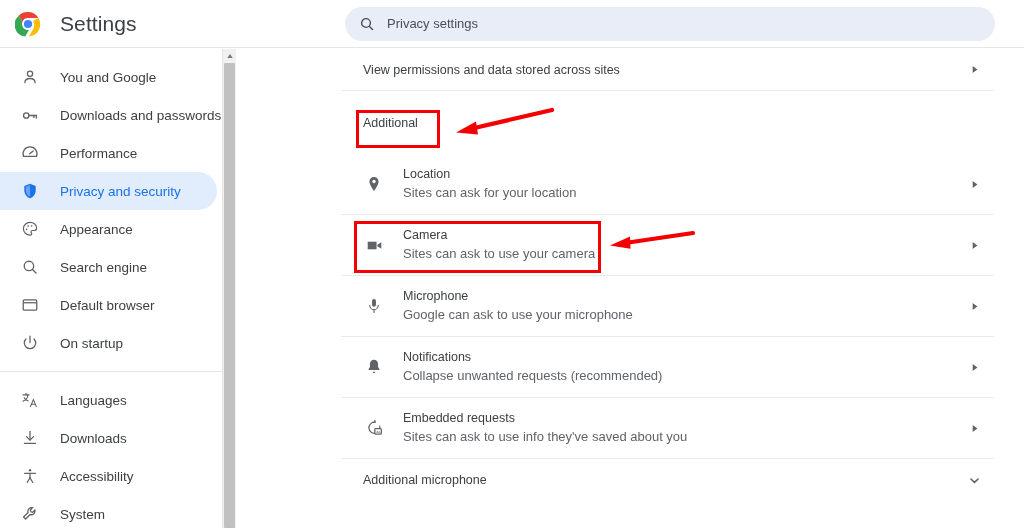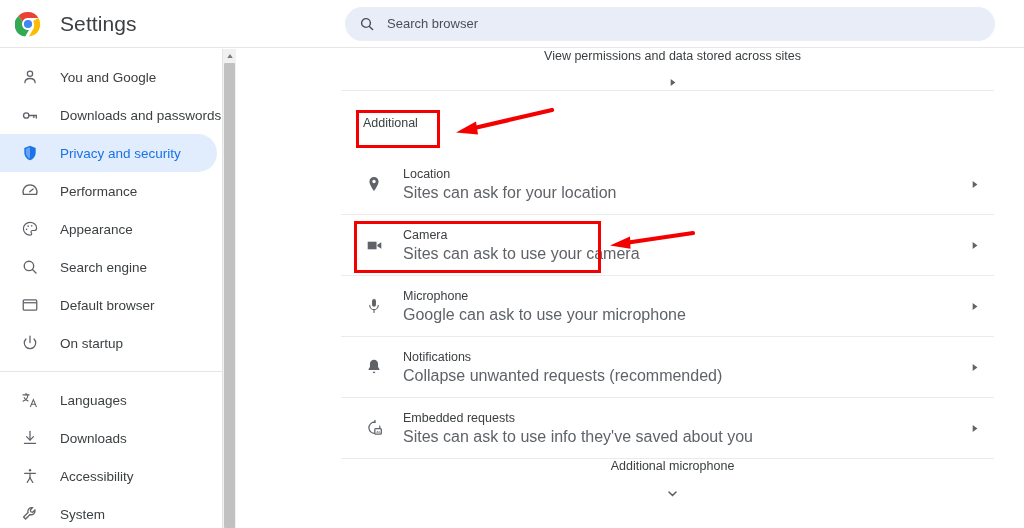--- a/index.html
+++ b/index.html
@@ -88,30 +88,30 @@
   }
   .card {
     position:absolute; left:104px; top:0; width:653px; background:#fff;
   }
   .row {
     position:relative; display:flex; align-items:center;
     padding:0 12px 0 22px;
     border-bottom:1px solid #ebebeb;
     cursor:pointer;
   }
-  .row.plain { height:42px;flex-direction:column; }
+  .row.plain { height:42px; }
   .row.tall  { height:61px; }
   .row.noborder { border-bottom:none; }
   .row .r-ico {
     width:22px; height:22px; flex:0 0 auto; margin-right:18px;
     display:flex; align-items:center; justify-content:center; color:#5f6368;
   }
   .r-text { flex:1 1 auto; min-width:0; }
   .r-title { font-size:12.5px; color:#3c4043; line-height:17px; }
-  .r-sub { font-size:16px; color:#5f6368; line-height:18px; margin-top:1px; }
+  .r-sub { font-size:13px; color:#5f6368; line-height:18px; margin-top:1px; }
   .r-single { font-size:12.5px; color:#3c4043; }
   .chev { flex:0 0 auto; width:16px; height:16px; color:#5f6368;
           display:flex; align-items:center; justify-content:center; }
 
   .section-head {
     position:relative; height:63px; display:flex; align-items:center;
     padding-left:22px;
   }
   .section-head .t { font-size:12.5px; color:#3c4043; }
 
@@ -141,21 +141,21 @@
 
     <div class="settings-title">Settings</div>
 
     <div class="searchbox">
       <span class="search-icon">
         <svg viewBox="0 0 24 24" width="16" height="16" fill="none" stroke="#4a4f57" stroke-width="2.1" stroke-linecap="round">
           <circle cx="10.5" cy="10.5" r="6.6"></circle>
           <line x1="15.6" y1="15.6" x2="20.4" y2="20.4"></line>
         </svg>
       </span>
-      <span class="search-ph">Search browser</span>
+      <span class="search-ph">Privacy settings</span>
     </div>
   </div>
 
   <div class="sidebar">
     <div class="nav-gap"></div>
 
     <div>
 
       <div class="nav-item">
         <span class="ico">
@@ -171,39 +171,39 @@
         <span class="ico">
           <svg viewBox="0 0 24 24" width="19" height="19" fill="none" stroke="currentColor" stroke-width="1.7">
             <circle cx="6.6" cy="12" r="3.4"></circle>
             <path d="M10 12h9.4v3.2" stroke-linecap="round"></path>
             <path d="M16.2 12v2.6" stroke-linecap="round"></path>
           </svg>
         </span>
         <span class="lbl">Downloads and passwords</span>
       </div>
 
-      <div class="nav-item selected">
-        <span class="ico">
-          <svg viewBox="0 0 24 24" width="18" height="18" fill="currentColor">
-            <path d="M12 2.2 4.4 5.3v6c0 4.7 3.2 9 7.6 10.4 4.4-1.4 7.6-5.7 7.6-10.4v-6L12 2.2z"></path>
-            <path d="M12 4.1v15.4c-3.2-1.3-5.6-4.7-5.6-8.2V6.6L12 4.1z" fill="#ffffff" opacity=".34"></path>
-          </svg>
-        </span>
-        <span class="lbl">Privacy and security</span>
-      </div>
-
       <div class="nav-item">
         <span class="ico">
           <svg viewBox="0 0 24 24" width="18" height="18" fill="none" stroke="currentColor" stroke-width="1.7">
             <path d="M3.3 16.4a9.3 9.3 0 1 1 17.4 0" stroke-linecap="round"></path>
             <path d="M3.3 16.4h17.4" stroke-linecap="round"></path>
             <path d="M16.2 9.3 11.6 13" stroke-linecap="round"></path>
           </svg>
         </span>
         <span class="lbl">Performance</span>
+      </div>
+
+      <div class="nav-item selected">
+        <span class="ico">
+          <svg viewBox="0 0 24 24" width="18" height="18" fill="currentColor">
+            <path d="M12 2.2 4.4 5.3v6c0 4.7 3.2 9 7.6 10.4 4.4-1.4 7.6-5.7 7.6-10.4v-6L12 2.2z"></path>
+            <path d="M12 4.1v15.4c-3.2-1.3-5.6-4.7-5.6-8.2V6.6L12 4.1z" fill="#ffffff" opacity=".34"></path>
+          </svg>
+        </span>
+        <span class="lbl">Privacy and security</span>
       </div>
 
       <div class="nav-item">
         <span class="ico">
           <svg viewBox="0 0 24 24" width="18" height="18" fill="none" stroke="currentColor" stroke-width="1.6">
             <path d="M12 3.2c-4.9 0-8.8 3.8-8.8 8.5S7.1 20.2 12 20.2c1.5 0 2.3-.9 2.3-1.9 0-.5-.2-.9-.5-1.2-.3-.3-.5-.7-.5-1.2 0-1 .8-1.9 1.9-1.9h2.2c2 0 3.4-1.5 3.4-3.5 0-4-3.9-7.3-8.8-7.3z"></path>
             <circle cx="7.4" cy="12.4" r="1.1" fill="currentColor" stroke="none"></circle>
             <circle cx="9.5" cy="8.2" r="1.1" fill="currentColor" stroke="none"></circle>
             <circle cx="14.3" cy="7.8" r="1.1" fill="currentColor" stroke="none"></circle>
           </svg>

